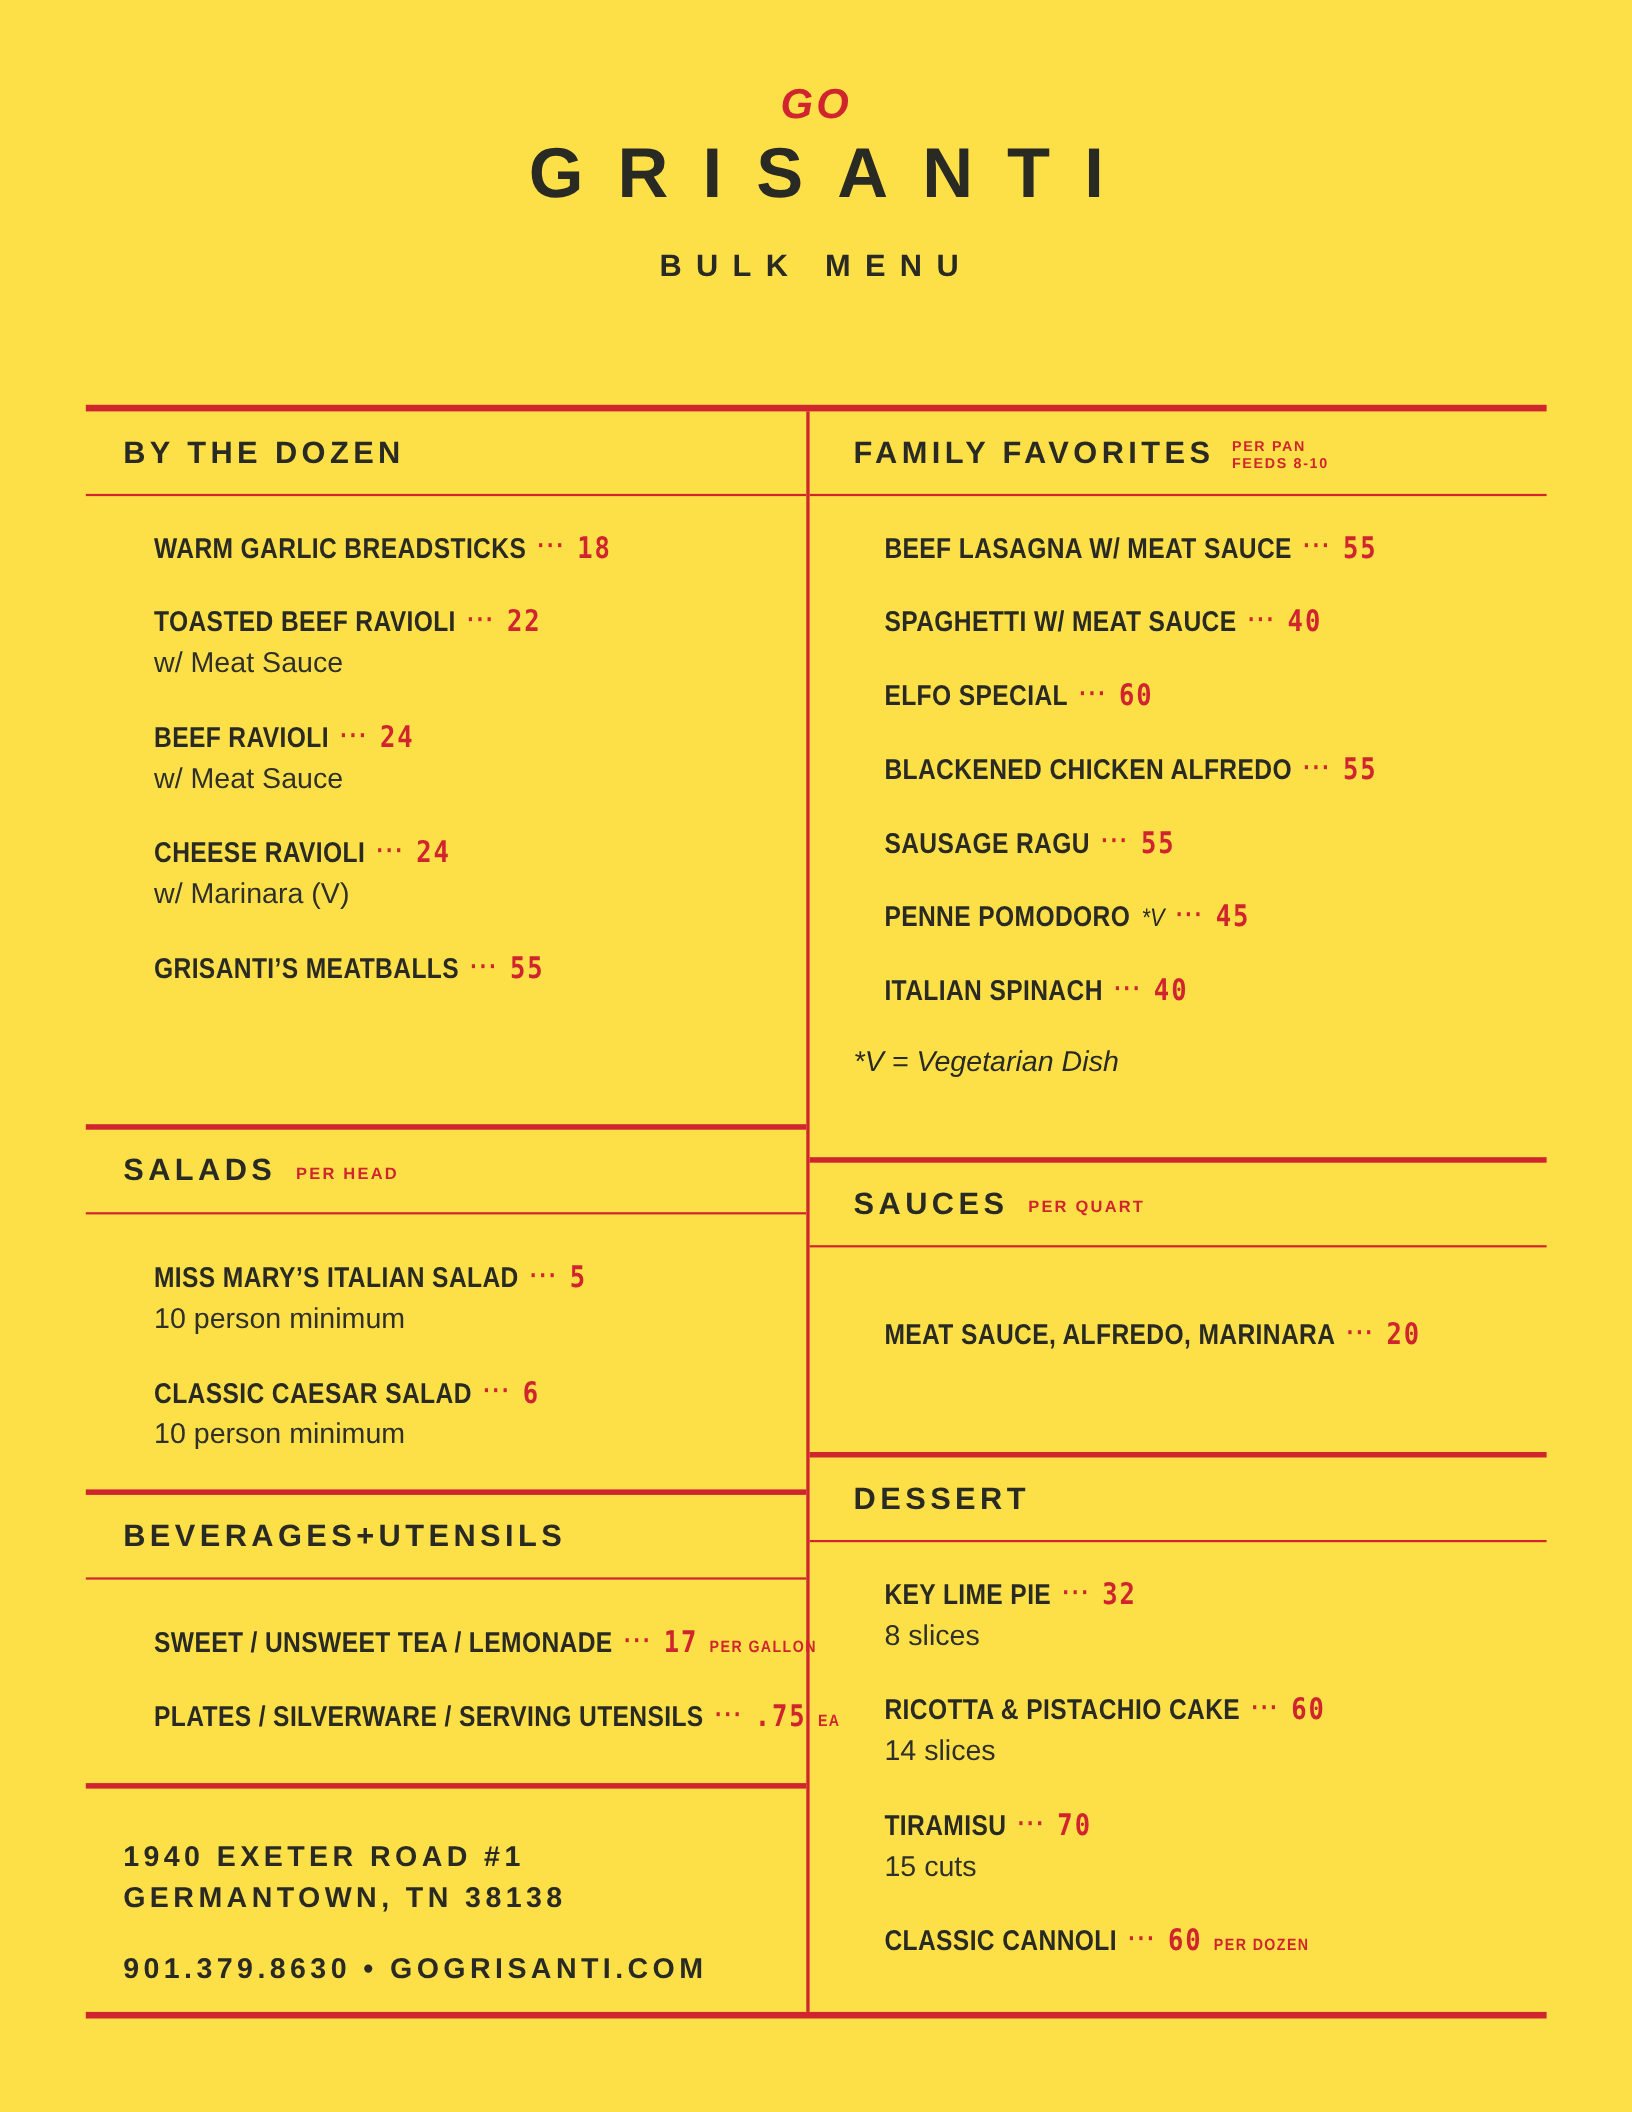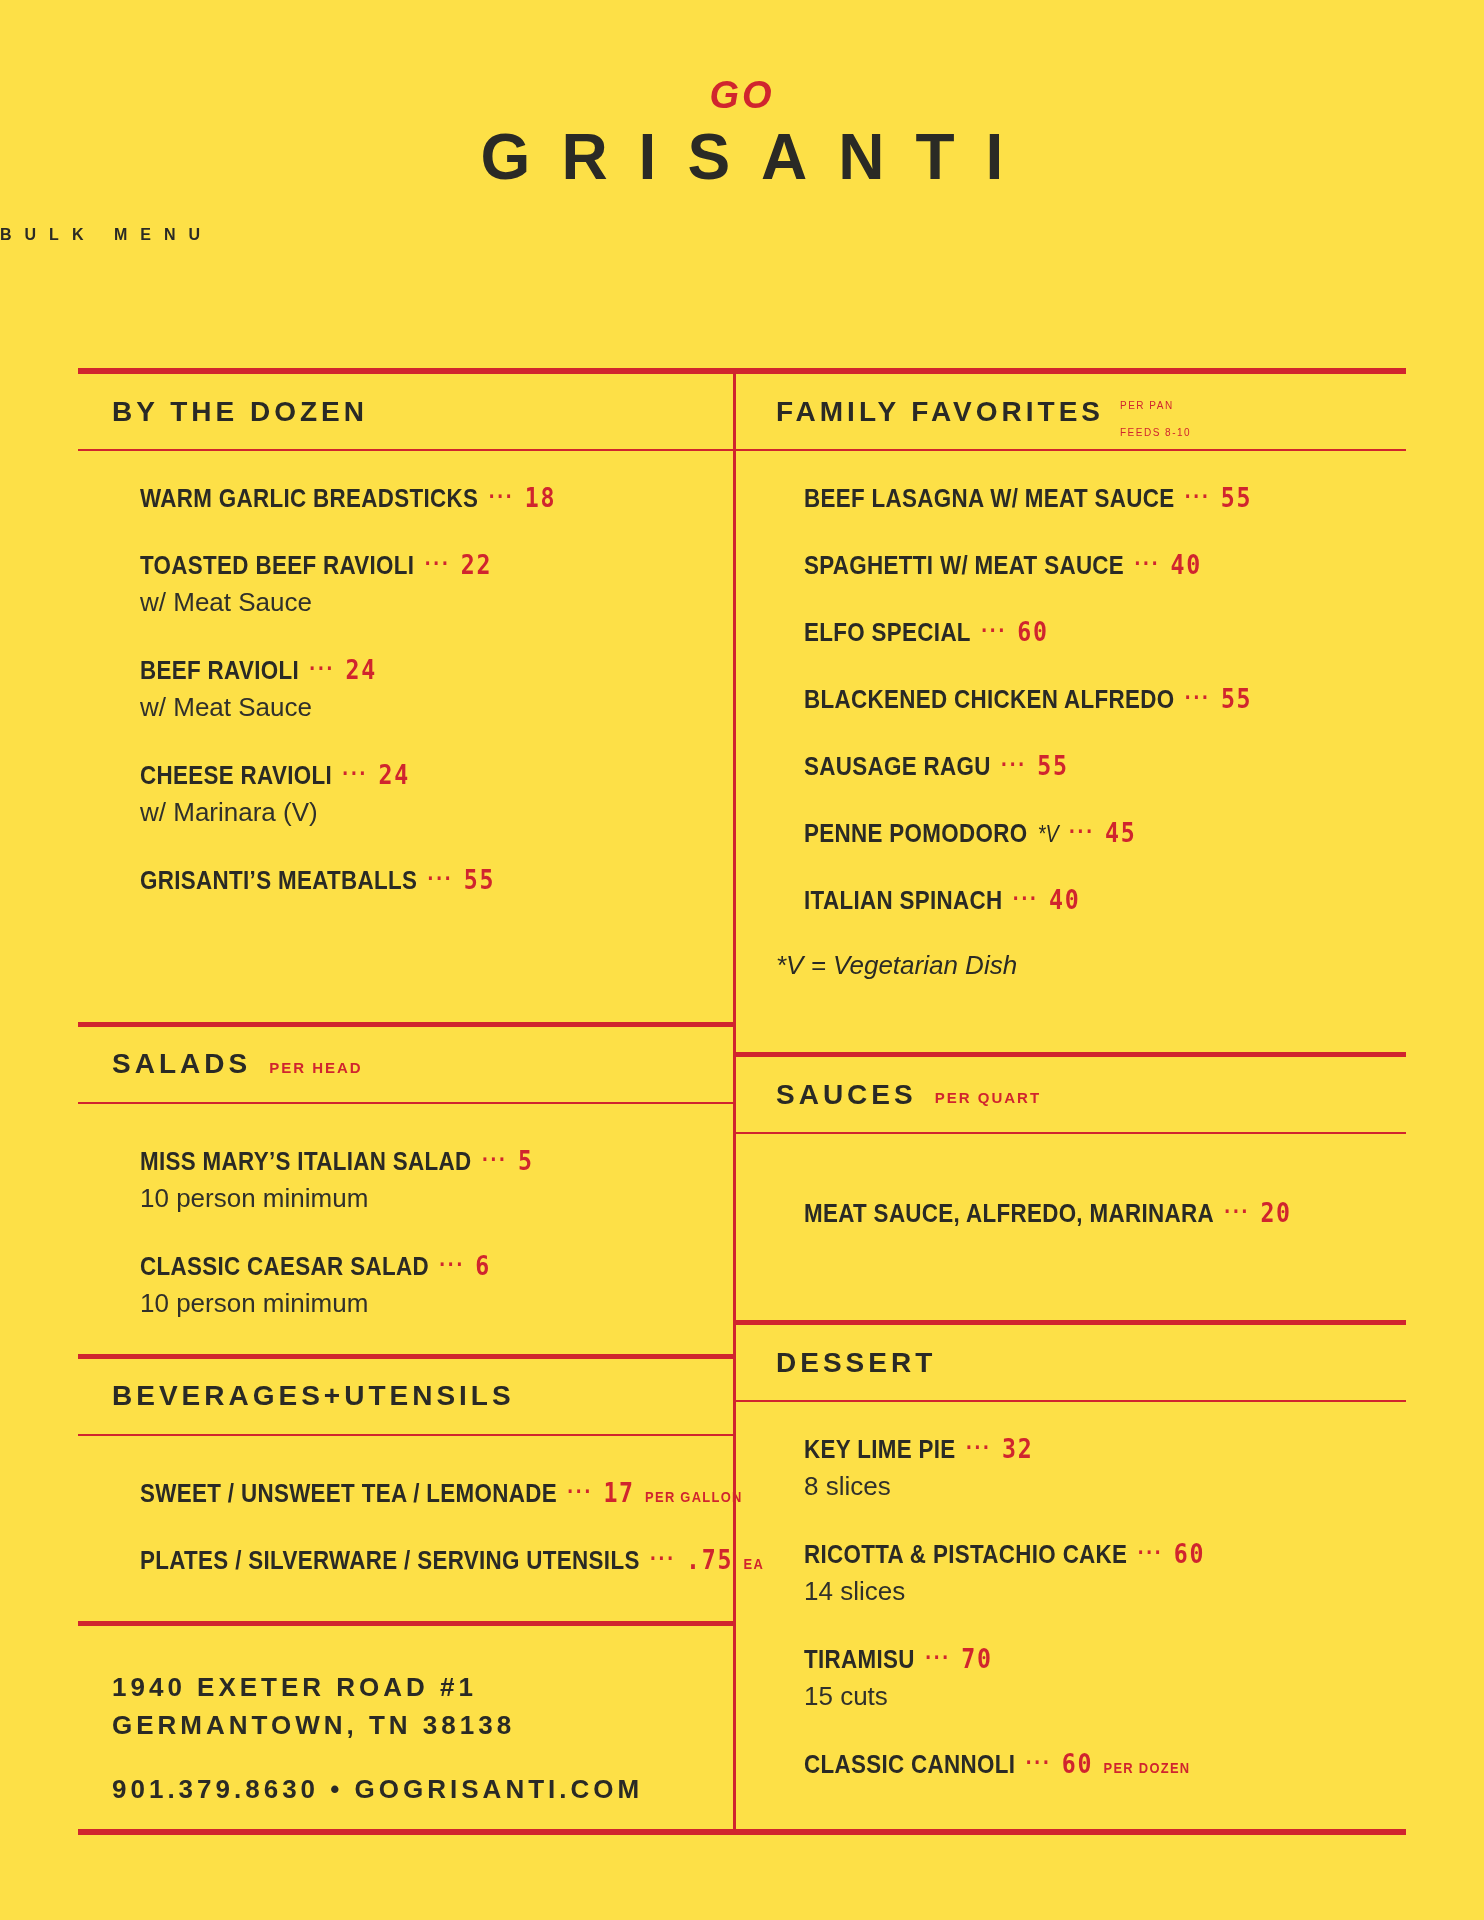--- a/index.html
+++ b/index.html
@@ -12,22 +12,22 @@
   
   .brand-prefix{
     position:absolute; top:74px; left:0; width:100%; text-align:center;
     font-size:38px; font-weight:700; font-style:italic; color:#D0252E; letter-spacing:3px;
   }
   .brand{
     position:absolute; top:120px; left:0; width:100%; text-align:center;
     font-size:64px; font-weight:700; letter-spacing:31px; padding-left:31px; color:#2A2A25;
   }
   .menu-type{
-    position:absolute; top:226px; left:0; width:100%; 
-    font-size:16px; font-weight:700; letter-spacing:13px; color:#2A2A25;
+    position:absolute; top:226px; left:0; width:100%; text-align:center;
+    font-size:28px; font-weight:700; letter-spacing:13px; color:#2A2A25;
   }
   
   .body{
     position:absolute; top:368px; left:78px; width:1328px; height:1467px;
     border-top:6px solid #D0252E; border-bottom:6px solid #D0252E;
     display:flex;
   }
   .col-left{ width:655px; display:flex; flex-direction:column; }
   .vdivider{ width:3px; background:#D0252E; }
   .col-right{ width:670px; display:flex; flex-direction:column; }
@@ -36,21 +36,21 @@
     height:77px; border-bottom:2px solid #D0252E;
     display:flex; align-items:center; padding-left:34px;
   }
   .col-right .sec-head{ padding-left:40px; }
   .sec-title{ font-size:28px; font-weight:700; letter-spacing:4px; color:#2A2A25; }
   .sec-unit{
     font-size:15px; font-weight:700; color:#D0252E; letter-spacing:2px;
     margin-left:18px; transform:translateY(3px);
   }
   .badge{ display:flex; flex-direction:column; margin-left:16px; transform:translateY(1px); }
-  .badge span{ font-size:10px; font-weight:400; color:#D0252E; letter-spacing:1.5px; line-height:15px;margin-top:12px; }
+  .badge span{ font-size:13px; font-weight:700; color:#D0252E; letter-spacing:1.5px; line-height:15px; }
 
   .sec-items{ padding:30px 18px 0 34px; }
   .col-right .sec-items{ padding-left:40px; }
   .pad-lg{ padding-top:40px; }
   .pad-xl{ padding-top:62px; }
 
   .item{ margin-bottom:33px;margin-left:28px; }
   .iline{
     display:inline-flex; align-items:baseline; column-gap:12px; white-space:nowrap;
     transform:scaleX(0.86); transform-origin:0 100%;

